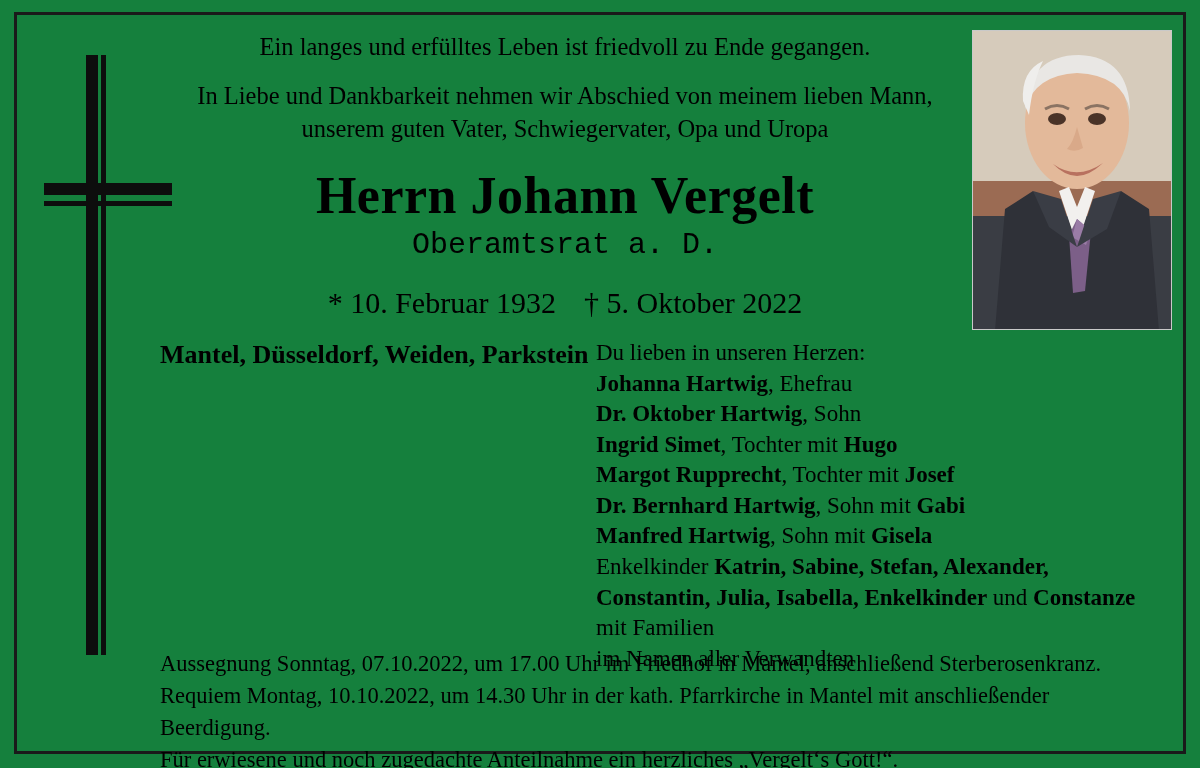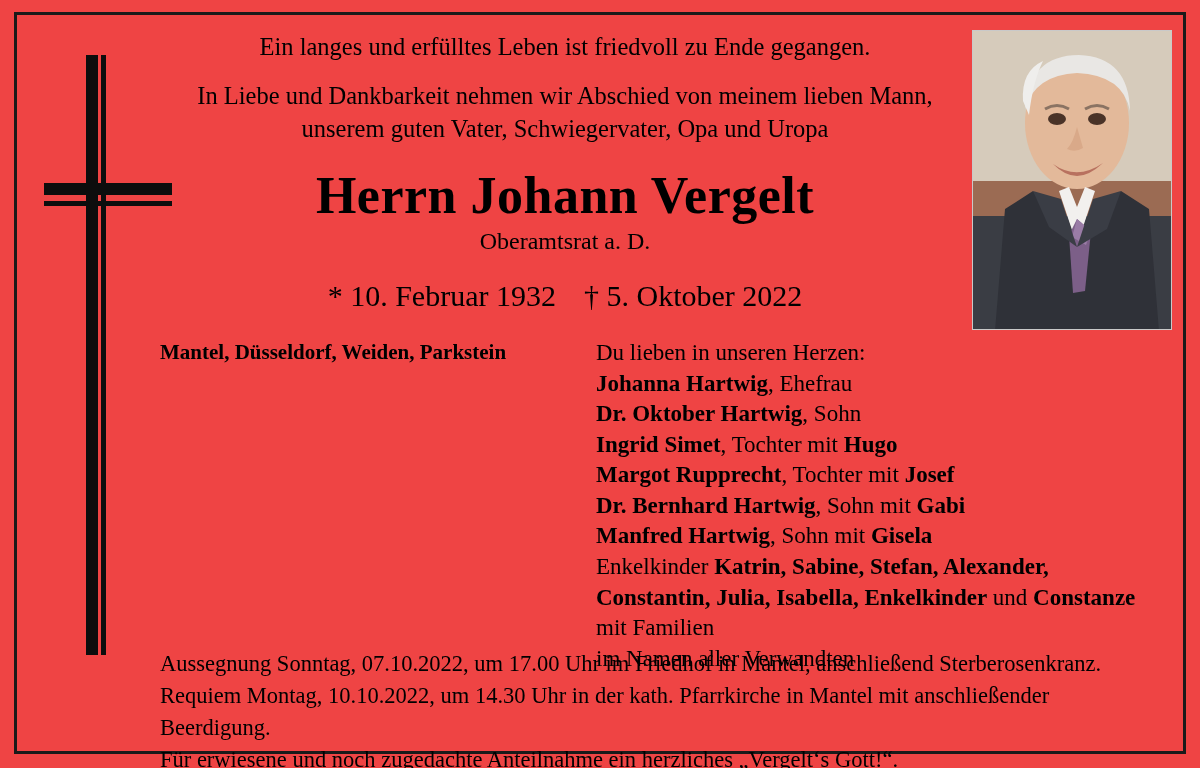--- a/index.html
+++ b/index.html
@@ -11,21 +11,21 @@
     width: 1200px;
     height: 768px;
     font-family: "Liberation Serif", serif;
     color: #000000;
     overflow: hidden;
   }
   .page {
     position: relative;
     width: 1200px;
     height: 768px;
-    background: #ef4444;
+    background: #15803d;
     box-sizing: border-box;
   }
   .border-frame {
     position: absolute;
     left: 14px;
     top: 12px;
     right: 14px;
     bottom: 14px;
     border: 3px solid #1a1a1a;
     box-sizing: border-box;
@@ -99,35 +99,36 @@
     line-height: 1.35;
   }
   .name {
     font-size: 52px;
     font-weight: bold;
     letter-spacing: 0.5px;
     margin-top: 22px;
     line-height: 1.1;
   }
   .title-sub {
-    font-size: 24px;
+    font-size: 30px;
     margin-top: 4px;
+    font-family: Liberation Mono, monospace;
   }
   .dates {
     font-size: 30px;
     margin-top: 24px;
     font-family: Liberation Serif, serif;
   }
   .dates .gap { display: inline-block; width: 28px; }
 
   .places {
     position: absolute;
     left: 160px;
     top: 340px;
-    font-size: 21px;
+    font-size: 26px;
     font-weight: bold;
   }
 
   .family {
     position: absolute;
     left: 596px;
     top: 338px;
     width: 560px;
     font-size: 23px;
     line-height: 1.33;

